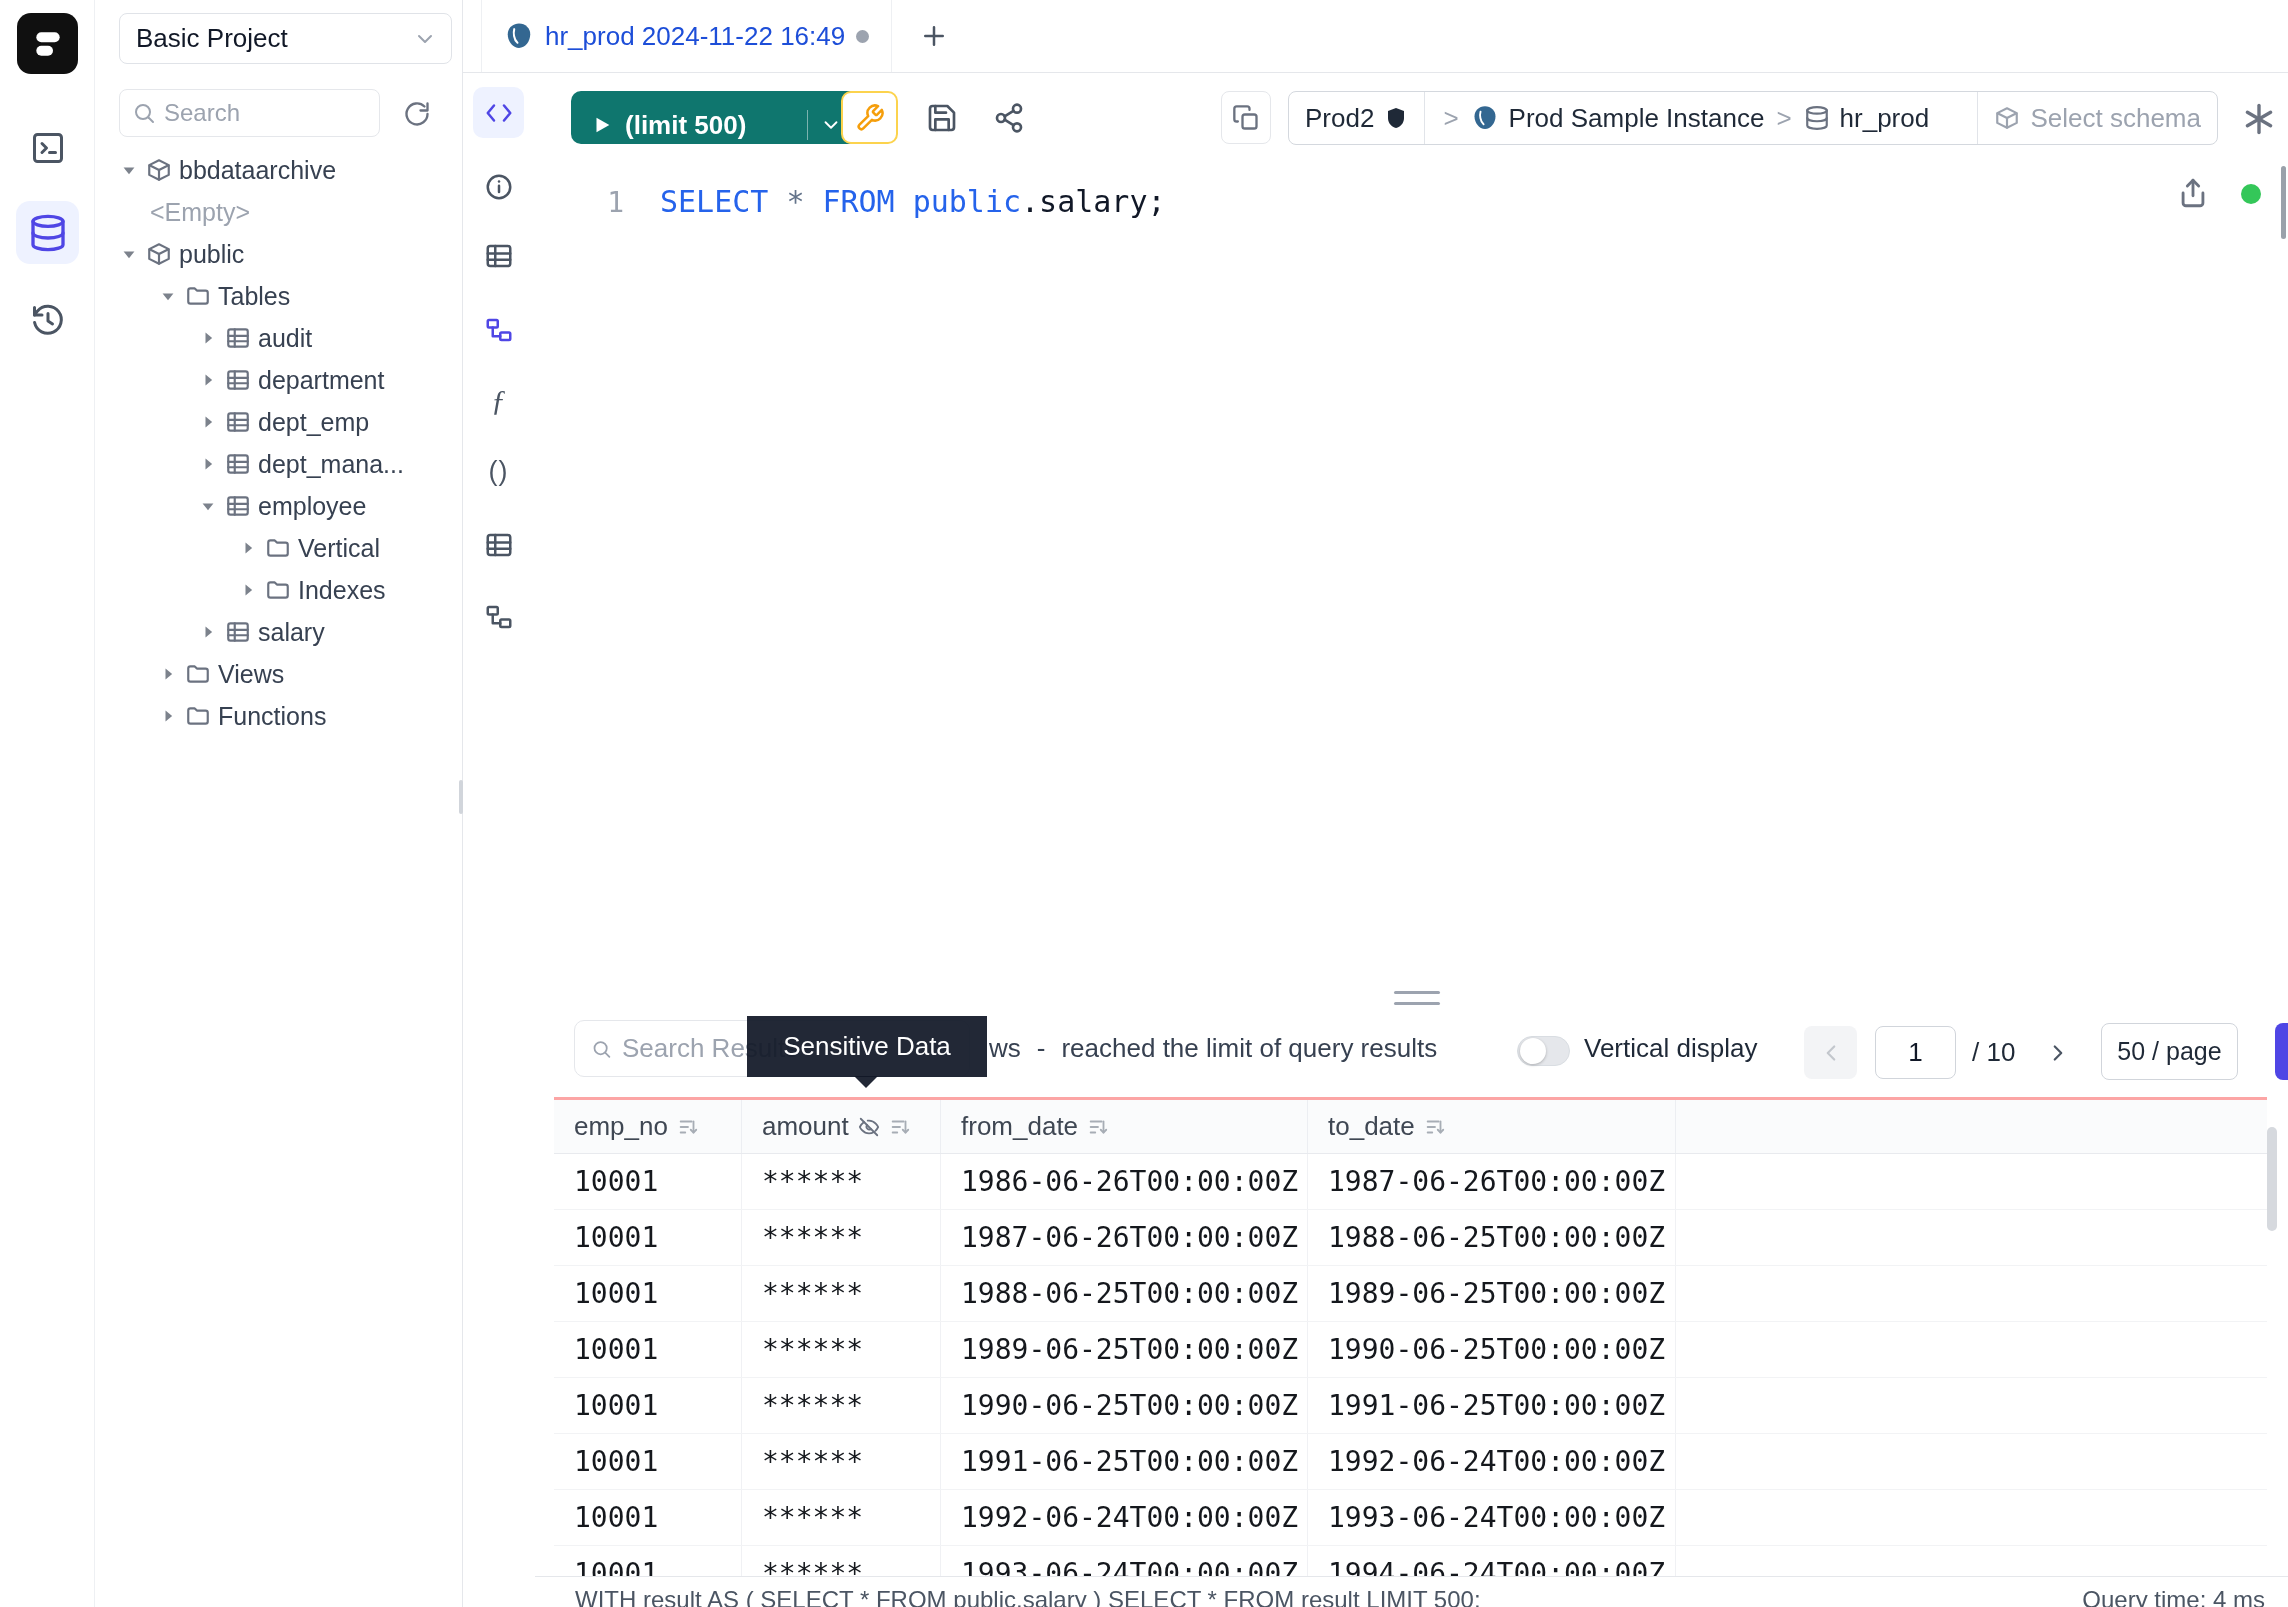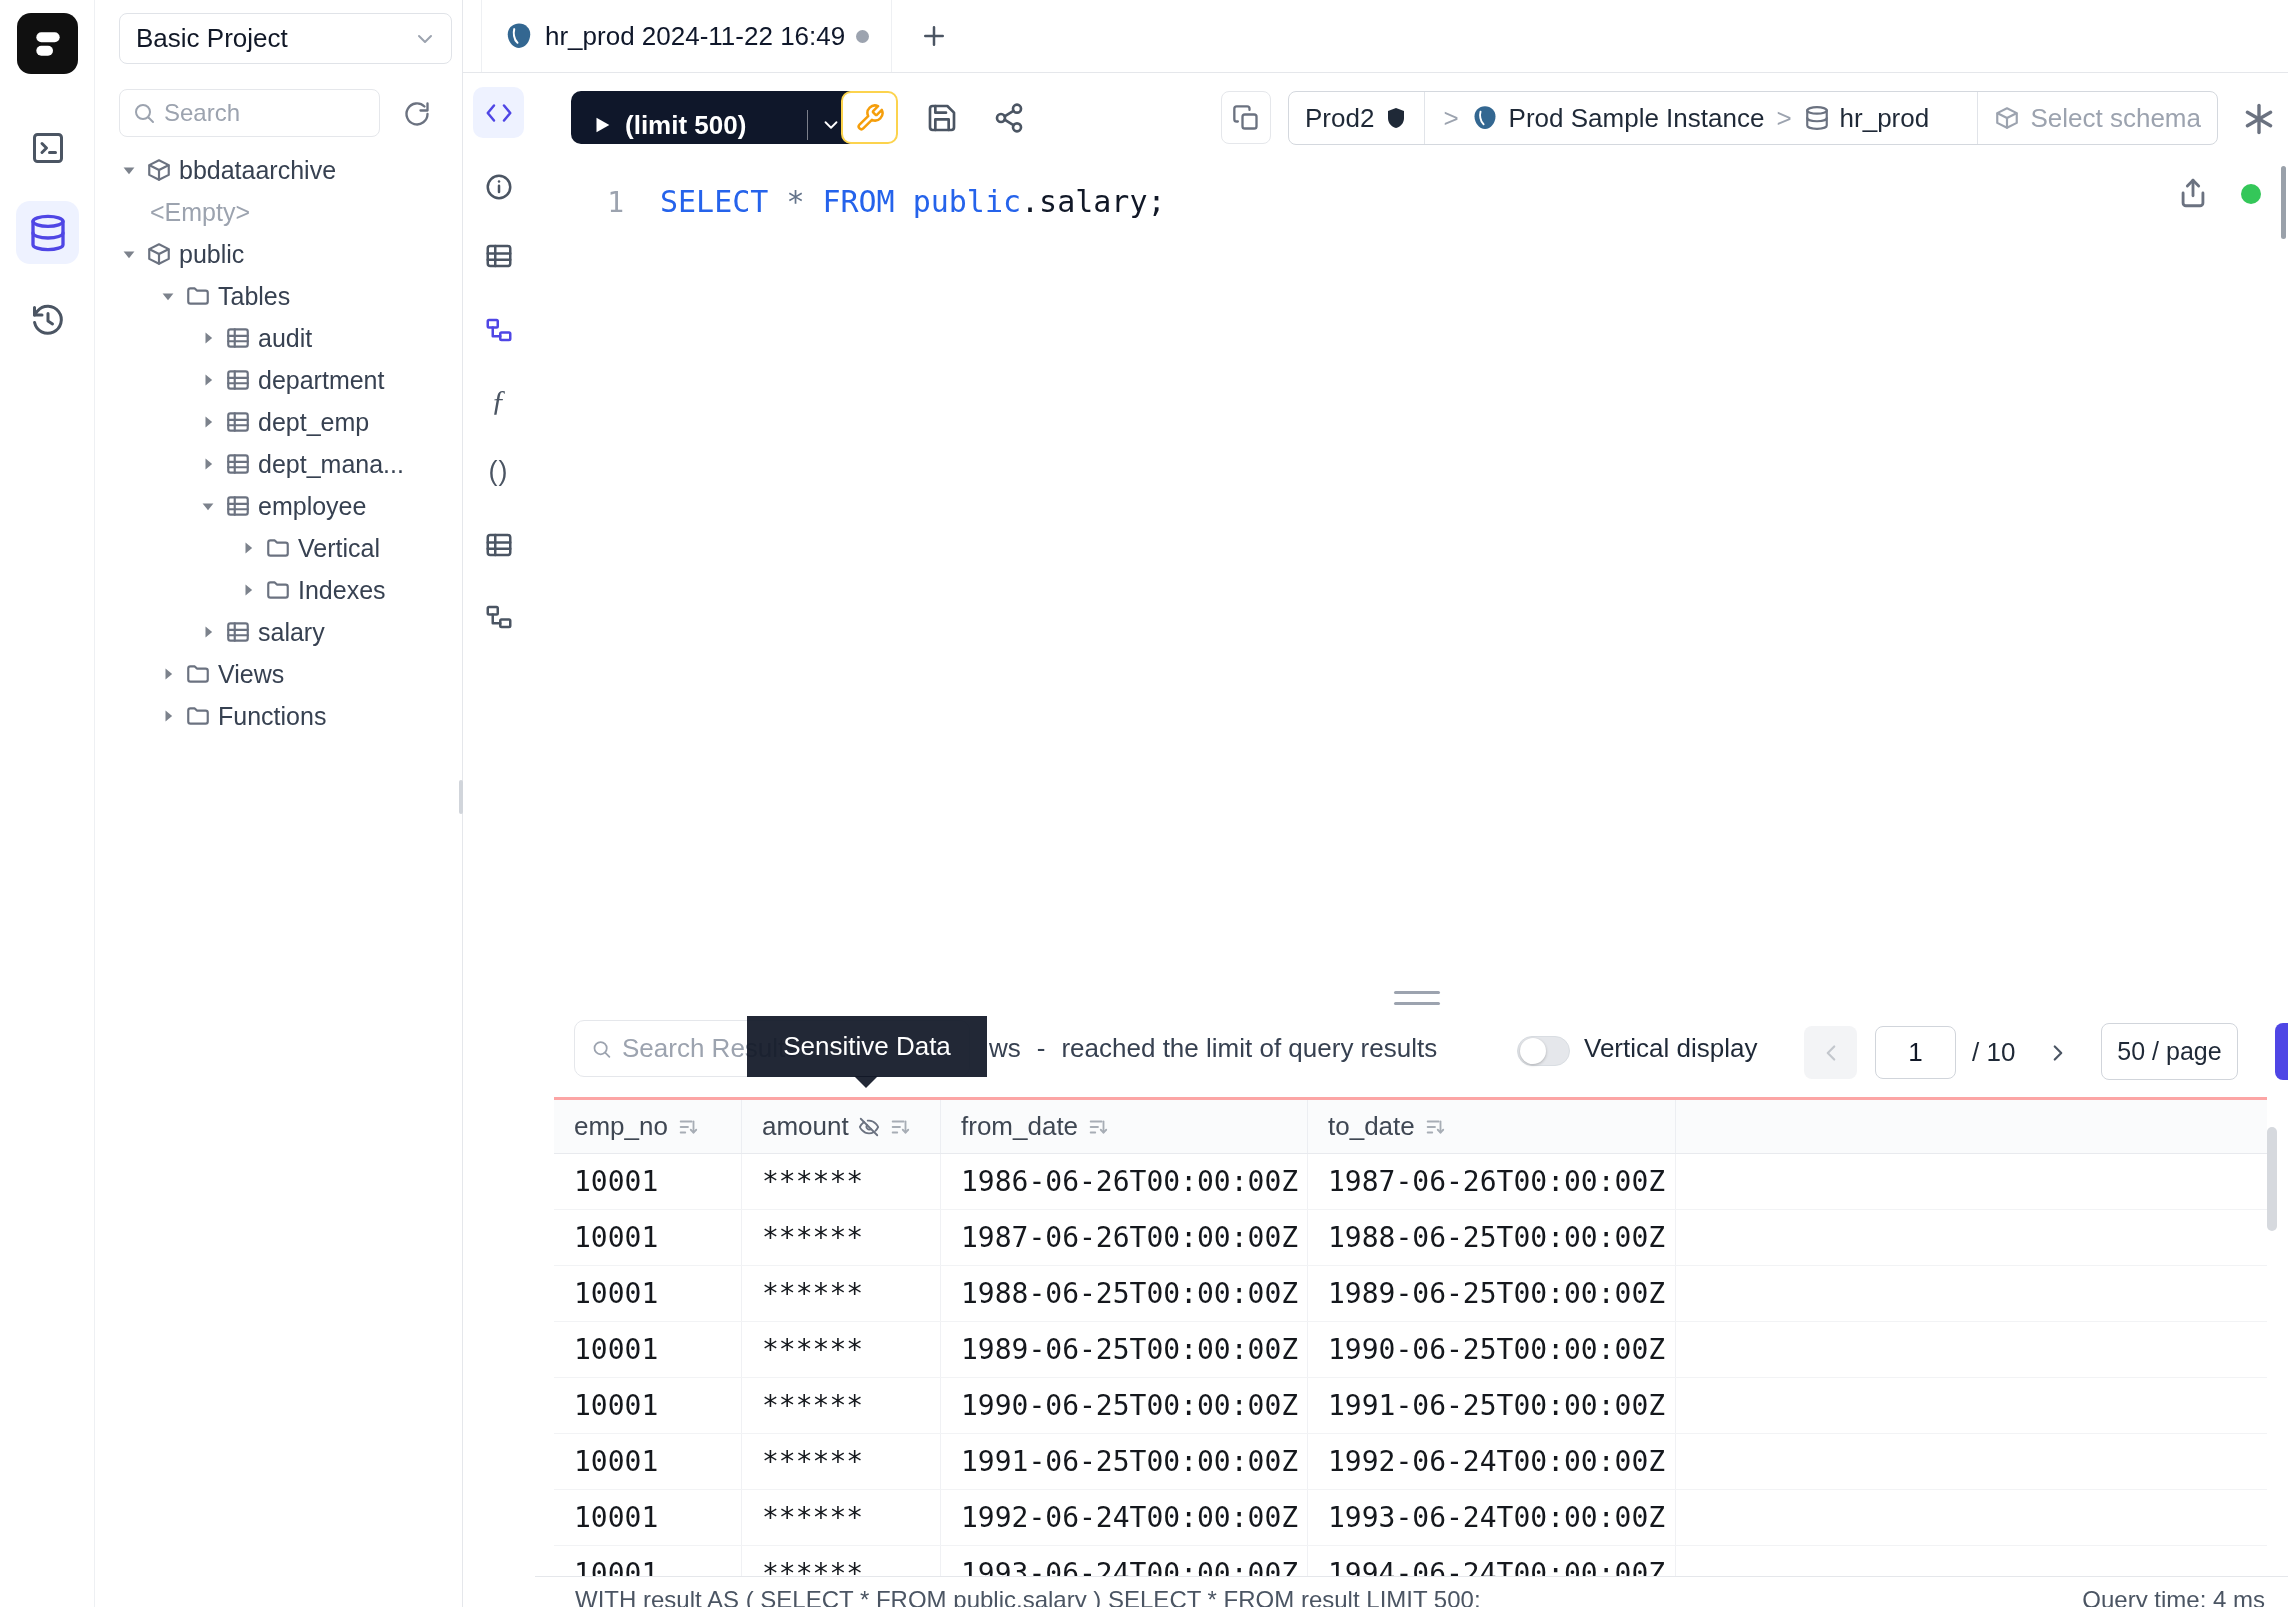--- a/index.html
+++ b/index.html
@@ -40,36 +40,36 @@
   .lvl0 { padding-left:24px; } .lvl1 { padding-left:63px; } .lvl2 { padding-left:103px; } .lvl3 { padding-left:143px; }
   .trow.empty { padding-left:55px; color:#9ca3af; }
 
   .side-resize { position:absolute; left:459px; top:780px; width:4px; height:34px; background:#d1d5db; border-radius:2px; cursor:col-resize; }
 
   
   .tabbar { position:absolute; left:463px; top:0; width:1826px; height:73px; background:#fff; border-bottom:1px solid #e5e7eb;
             display:flex; align-items:stretch; }
   .tab { margin-left:18px; display:flex; align-items:center; gap:11px; padding:0 22px; border-left:1px solid #eef0f3;
          border-right:1px solid #eef0f3; cursor:pointer; }
-  .tab .ttl { font-size:26px; color:#0f172a; font-weight:500; }
+  .tab .ttl { font-size:26px; color:#1d4ed8; font-weight:500; }
   .tab .dot { width:13px; height:13px; border-radius:50%; background:#9ca3af; }
   .addtab { align-self:center; margin-left:20px; width:44px; height:44px; border-radius:8px; color:#4b5563;
             display:flex; align-items:center; justify-content:center; cursor:pointer; }
 
   
   .strip { position:absolute; left:463px; top:73px; width:71px; height:931px; background:#fff; }
   .sb { position:absolute; left:10px; width:51px; height:51px; border-radius:10px; color:#4b5563;
         display:flex; align-items:center; justify-content:center; cursor:pointer; font-size:26px; }
   .sb.sel { background:#eef2ff; color:#4f46e5; }
   .sb.blue { color:#4f46e5; }
   .sb .fx { font-family:"Liberation Serif",serif; font-style:italic; font-size:30px; }
   .sb .br { font-size:27px; letter-spacing:1px; color:#4b5563; }
 
   
-  .runbtn { position:absolute; left:571px; top:91px; width:287px; height:53px; background:#0f172a; border-radius:10px;
+  .runbtn { position:absolute; left:571px; top:91px; width:287px; height:53px; background:#0f766e; border-radius:10px;
             display:flex; align-items:center; color:#fff; padding:15px 16px 0 20px; cursor:pointer; }
   .runbtn .lbl { font-size:26px; font-weight:600; margin-left:12px; }
   .runbtn .div { width:1px; height:30px; background:rgba(255,255,255,.45); margin:0 12px 0 auto; }
   .toolbtn { position:absolute; display:flex; align-items:center; justify-content:center; cursor:pointer; }
   .wrench { left:841px; top:91px; width:57px; height:53px; border:2px solid #fcd34d; border-radius:10px; color:#f59e0b; background:#fff; }
   .savebtn { left:920px; top:98px; width:44px; height:40px; color:#4b5563; }
   .sharebtn { left:987px; top:98px; width:44px; height:40px; color:#4b5563; }
   .copybtn { left:1221px; top:91px; width:50px; height:53px; border:1px solid #e5e7eb; border-radius:8px; color:#6b7280; }
   .openai { left:2237px; top:97px; width:44px; height:44px; color:#6b7280; }
 

